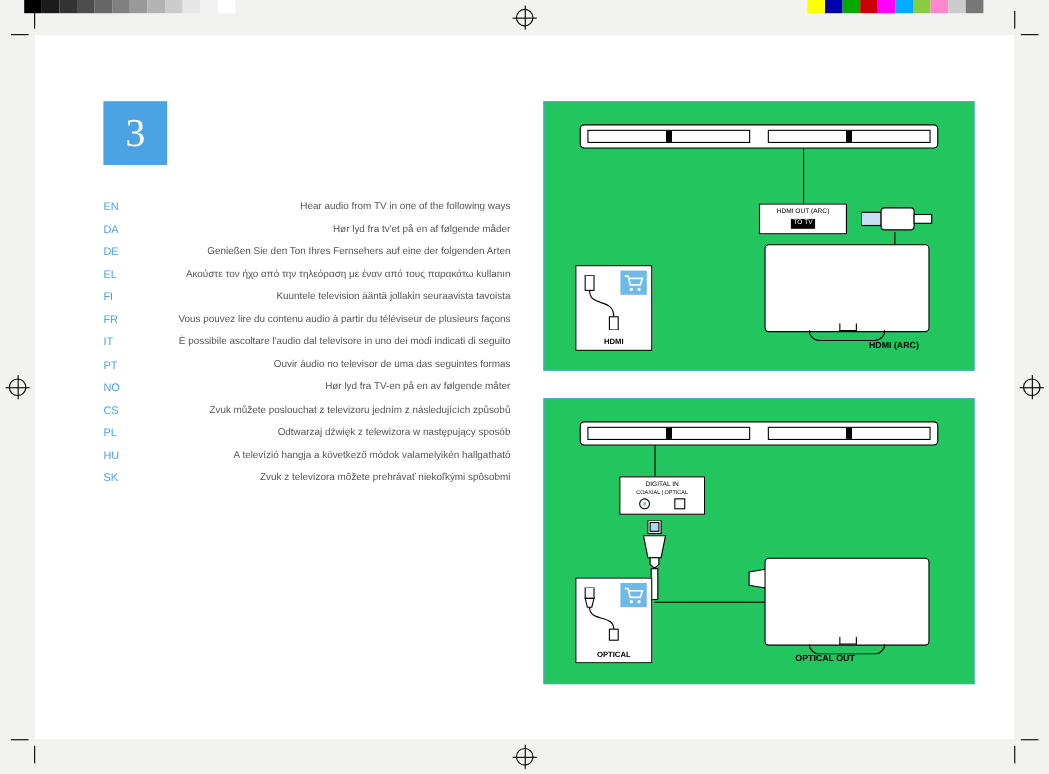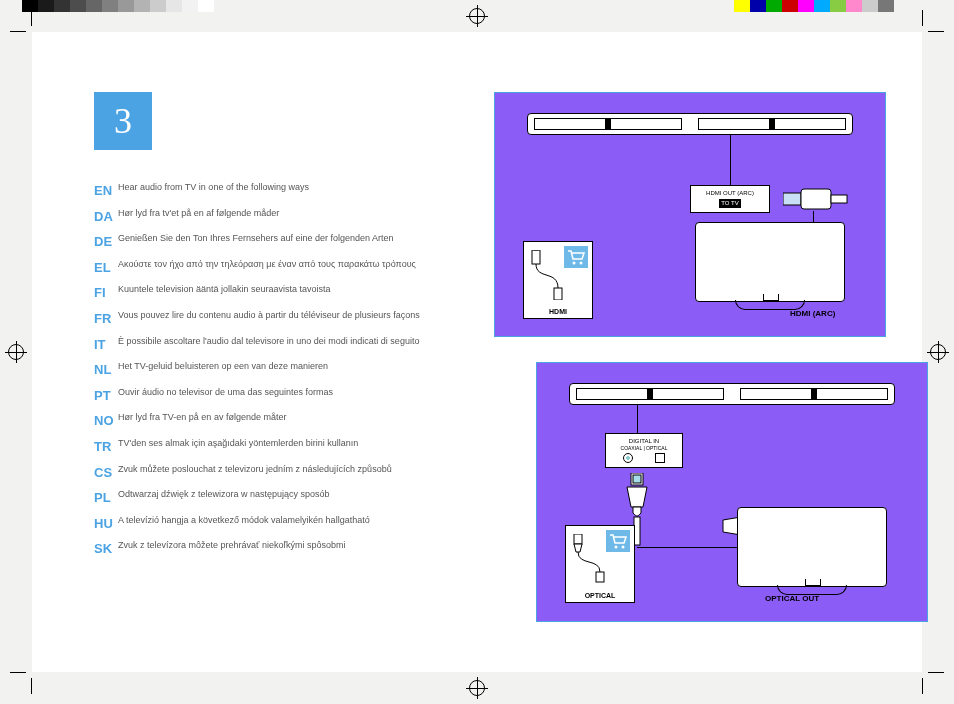--- a/index.html
+++ b/index.html
@@ -65,32 +65,32 @@
   .lang-list {
     position: absolute;
     left: 62px;
     top: 148px;
     width: 370px;
     font-size: 9px;
     line-height: 1.7;
     color: #333;
   }
   .lang-row { display: flex; margin-bottom: 3.5px; }
-  .lang-code { color: #4ba3e3; font-weight: bold; width: 24px; flex-shrink: 0; font-size: 13px; }
-  .lang-text { flex: 1; color: #555; }
+  .lang-code { color: #4ba3e3; font-weight: normal; width: 24px; flex-shrink: 0; font-size: 10px; }
+  .lang-text { flex: 1; color: #555; text-align: right; }
 
   .diagram {
     position: absolute;
     left: 462px;
     width: 392px;
     border: 1.5px solid #4ba3e3;
-    background: #8b5cf6;
+    background: #22c55e;
   }
   .diagram-hdmi { top: 60px; height: 245px; }
-  .diagram-optical { top: 330px; height: 260px; margin-left: 42px; }
+  .diagram-optical { top: 330px; height: 260px; }
 
   
   .soundbar {
     position: absolute;
     left: 32px; right: 32px; top: 20px;
     height: 22px;
     border: 1px solid #000;
     border-radius: 4px;
     background: #fff;
   }
@@ -244,49 +244,41 @@
       <div class="lang-row">
         <div class="lang-code">DA</div>
         <div class="lang-text">Hør lyd fra tv'et på en af følgende måder</div>
       </div>
       <div class="lang-row">
         <div class="lang-code">DE</div>
         <div class="lang-text">Genießen Sie den Ton Ihres Fernsehers auf eine der folgenden Arten</div>
       </div>
       <div class="lang-row">
         <div class="lang-code">EL</div>
-        <div class="lang-text">Ακούστε τον ήχο από την τηλεόραση με έναν από τους παρακάτω τρόπους</div>
+        <div class="lang-text">Ακούστε τον ήχο από την τηλεόραση με έναν από τους παρακάτω kullanın</div>
       </div>
       <div class="lang-row">
         <div class="lang-code">FI</div>
         <div class="lang-text">Kuuntele television ääntä jollakin seuraavista tavoista</div>
       </div>
       <div class="lang-row">
         <div class="lang-code">FR</div>
         <div class="lang-text">Vous pouvez lire du contenu audio à partir du téléviseur de plusieurs façons</div>
       </div>
       <div class="lang-row">
         <div class="lang-code">IT</div>
         <div class="lang-text">È possibile ascoltare l'audio dal televisore in uno dei modi indicati di seguito</div>
       </div>
       <div class="lang-row">
-        <div class="lang-code">NL</div>
-        <div class="lang-text">Het TV-geluid beluisteren op een van deze manieren</div>
-      </div>
-      <div class="lang-row">
         <div class="lang-code">PT</div>
         <div class="lang-text">Ouvir áudio no televisor de uma das seguintes formas</div>
       </div>
       <div class="lang-row">
         <div class="lang-code">NO</div>
         <div class="lang-text">Hør lyd fra TV-en på en av følgende måter</div>
-      </div>
-      <div class="lang-row">
-        <div class="lang-code">TR</div>
-        <div class="lang-text">TV'den ses almak için aşağıdaki yöntemlerden birini kullanın</div>
       </div>
       <div class="lang-row">
         <div class="lang-code">CS</div>
         <div class="lang-text">Zvuk můžete poslouchat z televizoru jedním z následujících způsobů</div>
       </div>
       <div class="lang-row">
         <div class="lang-code">PL</div>
         <div class="lang-text">Odtwarzaj dźwięk z telewizora w następujący sposób</div>
       </div>
       <div class="lang-row">

